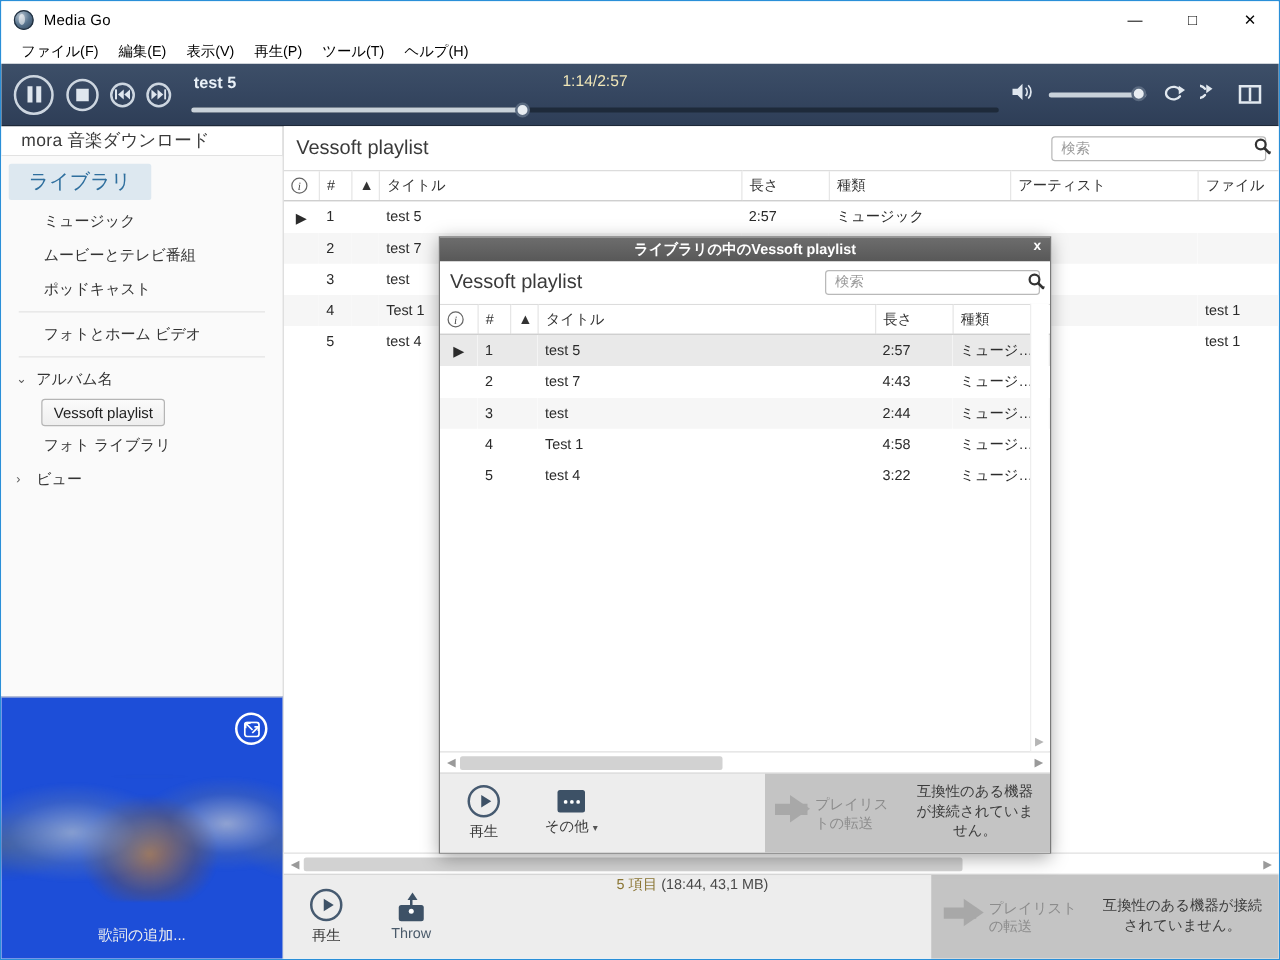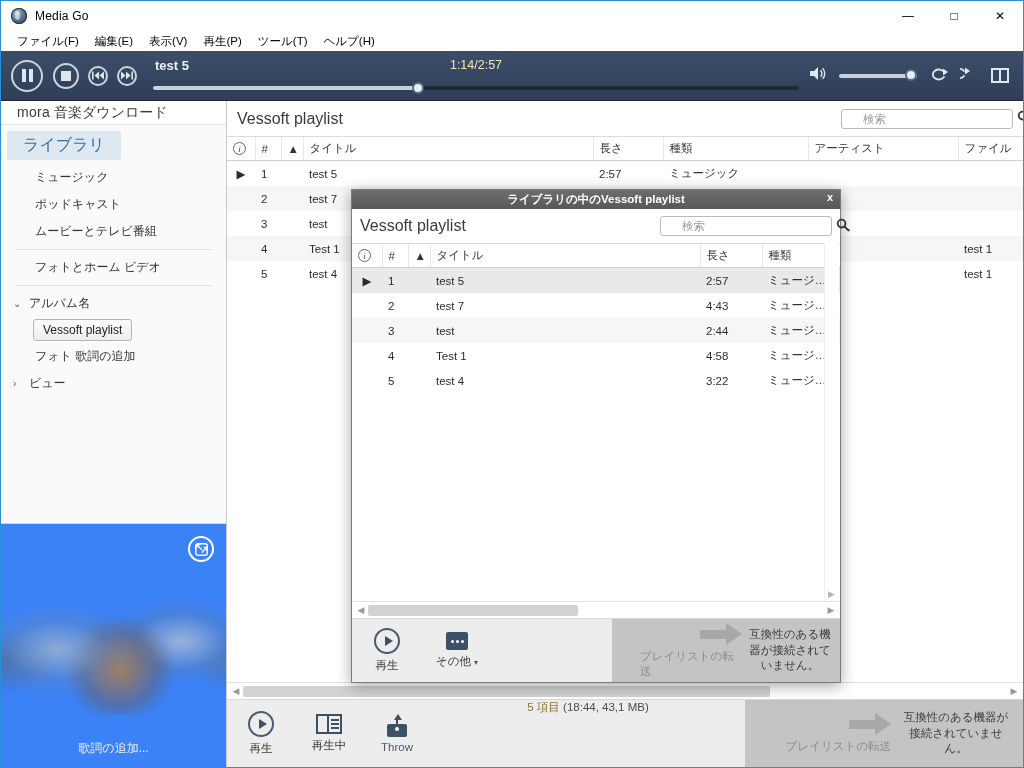--- a/index.html
+++ b/index.html
@@ -115,21 +115,21 @@
   .nav-item { font-size: 12px; color: #333; padding: 5px 0 5px 34px; white-space: nowrap; }
   .nav-sep { height: 1px; background:#e3e3e3; margin: 4px 14px; }
   .nav-group { display: flex; align-items: center; padding: 5px 0 5px 12px; font-size: 12px; color: #333; }
   .chev { width: 16px; font-size: 10px; color: #5a5a5a; }
   .pill {
     margin: 2px 0 2px 32px; display: inline-block; font-size: 12px; color: #222;
     border: 1px solid #b5b5b5; border-radius: 3px; padding: 3px 9px;
     background: linear-gradient(180deg,#fbfbfb,#eeeeee);
   }
   .albumart {
-    height: 244px; background: #3b82f6; position: relative; overflow: hidden;
+    height: 210px; background: #1d4ed8; position: relative; overflow: hidden;
     border-top: 1px solid #d5d5d5;
   }
   .art-smoke {
     position: absolute; left: -10%; top: 30%; width: 125%; height: 48%;
     background:
       radial-gradient(ellipse 40% 55% at 28% 45%, rgba(170,185,205,.75) 0%, rgba(120,140,165,.28) 45%, rgba(0,0,0,0) 72%),
       radial-gradient(ellipse 26% 62% at 50% 62%, rgba(180,125,70,.85) 0%, rgba(120,80,45,.35) 50%, rgba(0,0,0,0) 76%),
       radial-gradient(ellipse 34% 50% at 72% 38%, rgba(195,200,208,.7) 0%, rgba(110,125,145,.25) 48%, rgba(0,0,0,0) 75%),
       radial-gradient(ellipse 30% 40% at 8% 55%, rgba(70,95,130,.6) 0%, rgba(0,0,0,0) 70%),
       radial-gradient(ellipse 22% 34% at 92% 58%, rgba(90,110,140,.5) 0%, rgba(0,0,0,0) 72%);
@@ -144,21 +144,21 @@
     position: absolute; left: 0; right: 0; bottom: 10px; text-align: center;
     color: #f0f0f0; font-size: 12px;
   }
 
   
   .main { flex: 1; display: flex; flex-direction: column; position: relative; background:#fff; }
   .main-head { height: 35px; display:flex; align-items:center; padding: 0 10px; }
   .main-title { font-size: 16px; color: #3a3a3a; flex: 1; }
   .searchbox {
     width: 172px; height: 20px; border: 1px solid #b9b9b9; border-radius: 3px;
-    display:flex; align-items:center; padding: 0 4px 0 21px; background:#fff;
+    display:flex; align-items:center; padding: 0 4px 0 7px; background:#fff;
   }
   .searchbox input {
     flex:1; border:0; outline:0; font-size: 11.5px; color:#333;
     font-family: "Liberation Sans", sans-serif; background:transparent;
   }
   .searchbox input::placeholder { color:#9a9a9a; }
   .search-gl { font-size: 12px; color:#333; font-weight:bold; }
 
   table.tracks { width: 100%; border-collapse: collapse; table-layout: fixed; }
   table.tracks th {
@@ -220,21 +220,21 @@
   .ico-throw .box::after{content:"";position:absolute;left:8px;top:3px;width:4px;height:4px;border-radius:50%;background:#fff;}
   .ico-throw .arr{position:absolute;left:8px;top:-1px;width:0;height:0;border-bottom:6px solid #3d5166;border-left:4px solid transparent;border-right:4px solid transparent;}
   .ico-throw .stem{position:absolute;left:10px;top:4px;width:2px;height:5px;background:#3d5166;}
 
   .status-spacer { flex:1; display:flex; align-items:flex-start; justify-content:center; }
   .status-text { font-size: 11.5px; color:#4a4a4a; }
   .status-text .amber { color:#8a7533; }
   .transfer-pane {
     width: 278px; background:#c4c4c4; display:flex; align-items:center; gap:8px; padding: 0 10px;
   }
-  .transfer-left { width: 116px; display:flex; flex-direction:column; align-items:flex-end; gap:4px;margin-left:20px; }
+  .transfer-left { width: 116px; display:flex; flex-direction:row; align-items:flex-start; gap:4px; }
   .arrow-big {
     width: 42px; height: 22px; position: relative;
   }
   .arrow-big .shaft { position:absolute; left:0; top:7px; width:26px; height:9px; background:#a8a8a8; }
   .arrow-big .head { position:absolute; right:0; top:0; width:0;height:0;
      border-left:16px solid #a8a8a8;border-top:11px solid transparent;border-bottom:11px solid transparent; }
   .transfer-label { font-size: 11.5px; color:#8c8c8c; }
   .transfer-msg { flex:1; font-size: 11.5px; color:#3c3c3c; text-align:center; line-height:1.35; }
 
   
@@ -359,31 +359,31 @@
 
   <div class="body">
 
     <div class="sidebar">
       <div class="mora">
         <span class="mora-text"><span class="mora-brand">mora</span><span> 音楽ダウンロード</span></span>
       </div>
       <div class="nav">
         <div class="nav-head">ライブラリ</div>
         <div class="nav-item">ミュージック</div>
+        <div class="nav-item">ムービーとテレビ番組</div>
         <div class="nav-item">ポッドキャスト</div>
-        <div class="nav-item">ムービーとテレビ番組</div>
         <div class="nav-sep"></div>
         <div class="nav-item">フォトとホーム ビデオ</div>
         <div class="nav-sep"></div>
         <div class="nav-group">
           <span class="chev">⌄</span>
           <span>アルバム名</span>
         </div>
         <div class="pill">Vessoft playlist</div>
-        <div class="nav-item">フォト 歌詞の追加</div>
+        <div class="nav-item">フォト ライブラリ</div>
         <div class="nav-group">
           <span class="chev">›</span>
           <span>ビュー</span>
         </div>
       </div>
       <div class="albumart">
         <div class="art-smoke"></div>
         <div class="art-expand">
           <svg width="13" height="13" viewBox="0 0 13 13">
             <path d="M1.5 1.5 h4 M1.5 1.5 v4 M1.5 1.5 L7 7" stroke="#fff" stroke-width="1.4" fill="none"></path>
@@ -498,27 +498,20 @@
         <span class="hs-arrow">▶</span>
       </div>
 
       <div class="main-toolbar">
         <div class="tool">
           <span class="circ-play">
               <span class="tri"></span>
             </span>
           <span class="tlabel">再生</span>
         </div>
-        <div class="tool">
-          <span class="ico-nowplay">
-              <i></i>
-              <b></b>
-            </span>
-          <span class="tlabel">再生中</span>
-        </div>
         <div class="tool throw">
           <span class="ico-throw">
             <span class="arr"></span>
               <span class="stem"></span>
               <span class="box"></span>
           </span>
           <span class="tlabel">Throw</span>
         </div>
         <div class="status-spacer">
           <span class="status-text">

